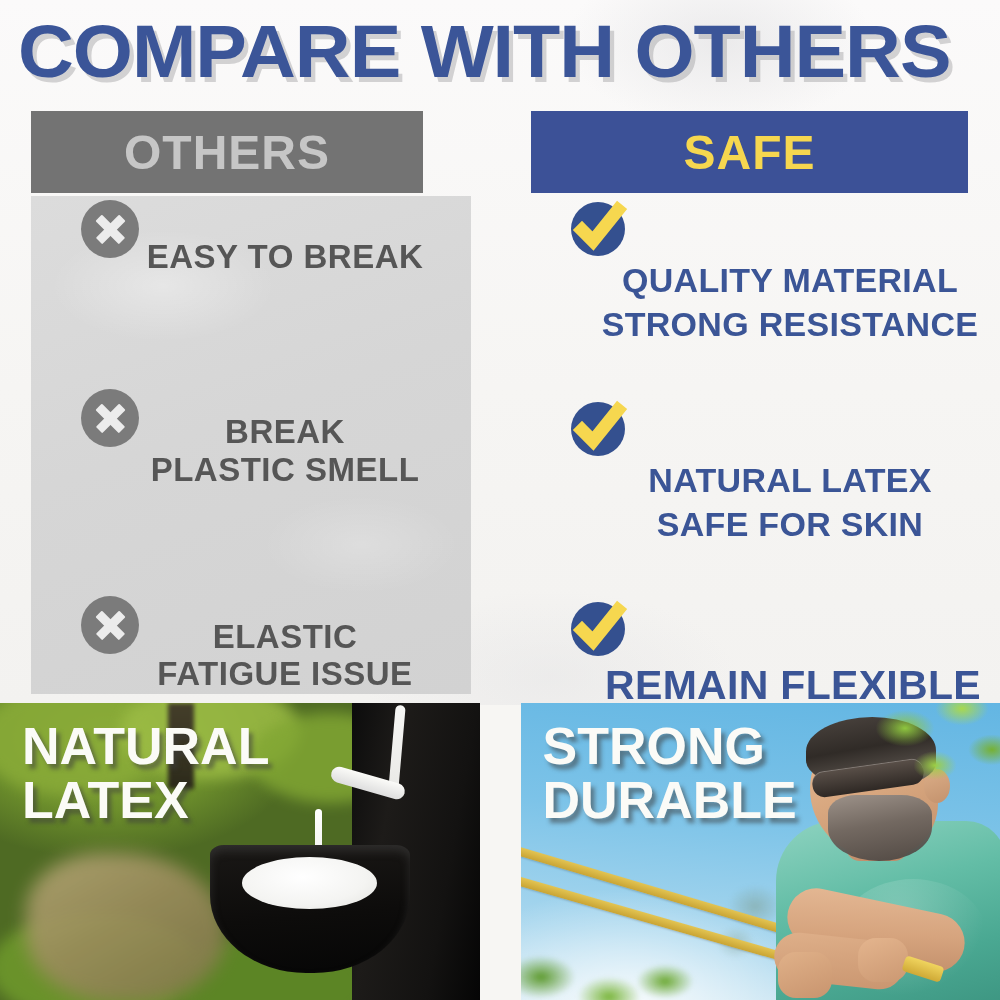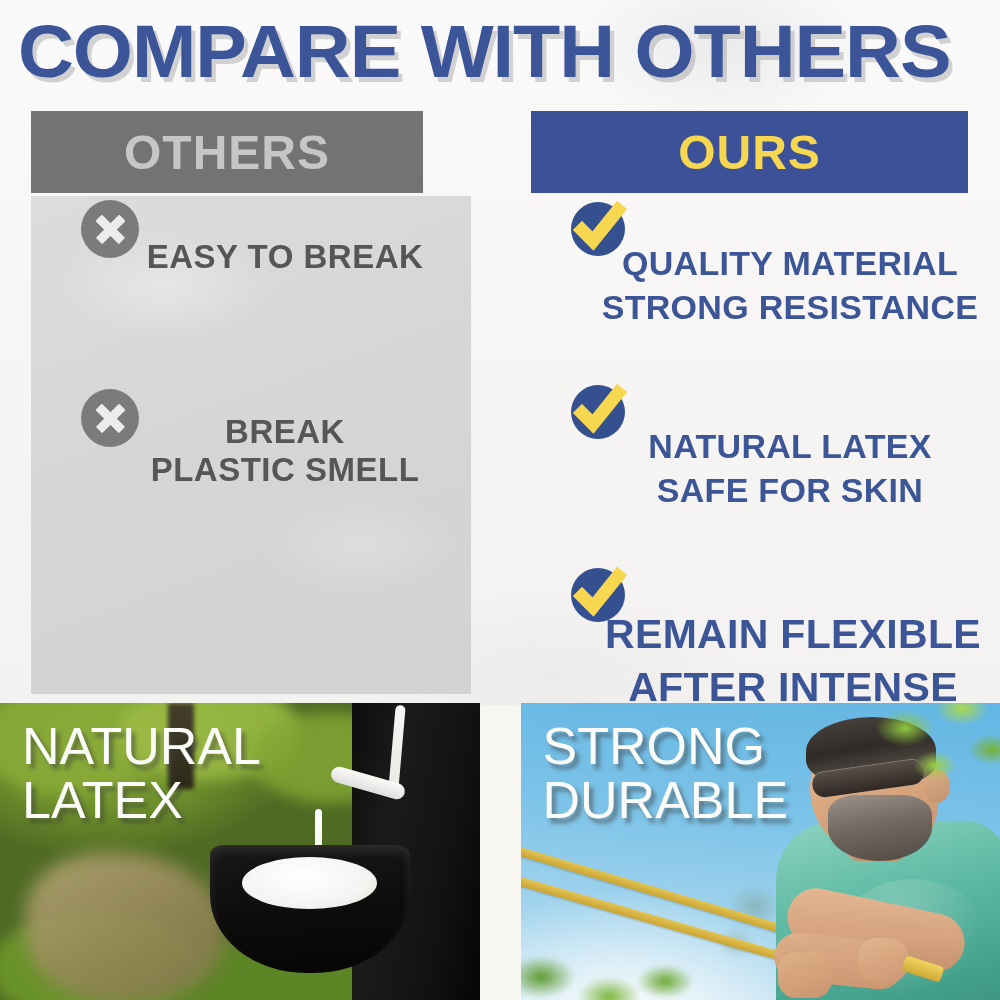--- a/index.html
+++ b/index.html
@@ -129,38 +129,38 @@
   #rows-others .r3 .row-text { margin-top:22px; }
 
   
   #rows-ours { position:absolute; left:531px; top:196px; width:450px; }
   #rows-ours .row { padding:0; }
   #rows-ours .row-text {
     color:#3b5596;
     font-size:34px;
     letter-spacing:.3px;
     margin-left:-26px;
-    margin-top:40px;
+    margin-top:57px;
     line-height:1.28;
   }
   #rows-ours .r1 { margin-top:6px; }
   #rows-ours .r2 { margin-top:56px; }
   #rows-ours .r3 { margin-top:56px; }
   #rows-ours .r3 .row-text { font-size:41px; margin-left:-20px; }
 
   
   #photos {
     position:absolute; left:0; top:703px; width:1000px; height:297px;
     display:flex;
   }
   .photo { position:relative; width:500px; height:297px; overflow:hidden; }
 
   .photo-caption {
     position:absolute; left:22px; top:16px;
-    font-size:52px; font-weight:normal; line-height:54px;
+    font-size:52px; font-weight:bold; line-height:54px;
     color:#fbfbf7; letter-spacing:0;
     text-shadow:4px 5px 4px rgba(60,60,60,.55);
     white-space:pre-line;
     z-index:6;
   }
 
   
   #photo-latex {
     background:
       radial-gradient(ellipse 200px 120px at 22% 12%, #8fae3c, #6d8f2c 60%, #4e6a23 100%),
@@ -356,38 +356,43 @@
 
   <div id="others-body"></div>
 
   <div id="columns">
 
     <div class="col" id="col-others">
       <div class="col-header" id="header-others">OTHERS</div>
     </div>
 
     <div class="col" id="col-ours">
-      <div class="col-header" id="header-ours">OURS</div>
+      <div class="col-header" id="header-ours">SAFE</div>
     </div>
 
   </div>
 
   <div class="rows" id="rows-others">
 
     <div class="row r1">
       <div class="x-badge"></div>
       <div class="row-text" style="white-space: pre-line;">EASY TO BREAK</div>
     </div>
 
     <div class="row r2">
       <div class="x-badge"></div>
       <div class="row-text" style="white-space: pre-line;">BREAK
 PLASTIC SMELL</div>
     </div>
 
+    <div class="row r3">
+      <div class="x-badge"></div>
+      <div class="row-text" style="white-space: pre-line;">ELASTIC
+FATIGUE ISSUE</div>
+    </div>
 
   </div>
 
   <div class="rows" id="rows-ours">
 
     <div class="row r1">
       <div class="check-badge">
         <svg width="62" height="62" viewBox="0 0 62 62" aria-hidden="true">
           <path d="M14 32 L25 43 L50 12" fill="none" stroke="#f6d74f" stroke-width="13" stroke-linecap="square" stroke-linejoin="miter"></path>
         </svg>

